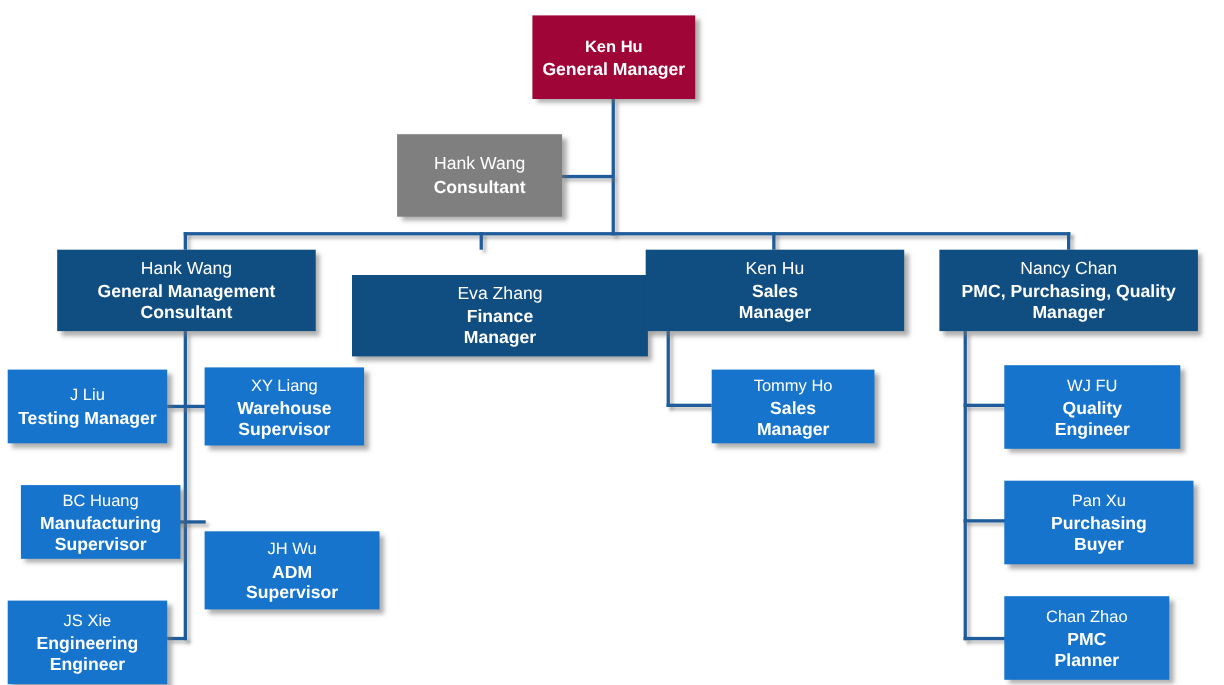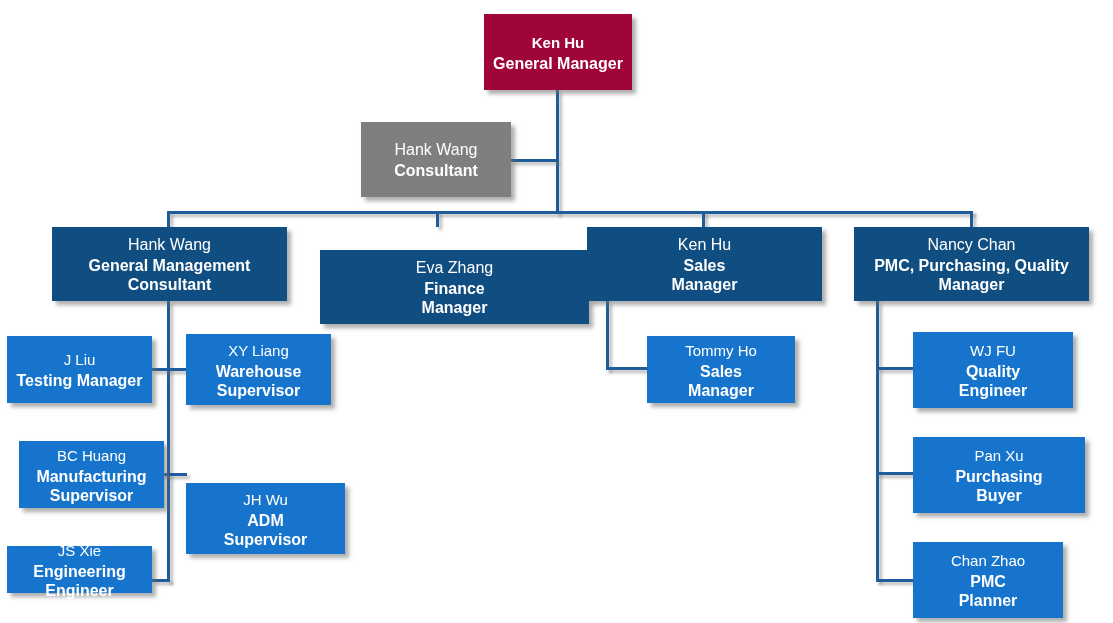--- a/index.html
+++ b/index.html
@@ -114,21 +114,21 @@
     <div class="sub">Manufacturing</div>
     <div class="sub">Supervisor</div>
   </div>
 
   <div class="node l3" style="left:186px; top:439px; width:159px; height:71px;margin-top:44px;">
     <div class="nm">JH Wu</div>
     <div class="sub">ADM</div>
     <div class="sub">Supervisor</div>
   </div>
 
-  <div class="node l3" style="left:7px; top:546px; width:145px; height:47px;">
+  <div class="node l3" style="left:7px; top:546px; width:145px; height:76px;">
     <div class="nm">JS Xie</div>
     <div class="sub">Engineering</div>
     <div class="sub">Engineer</div>
   </div>
 
   <div class="node l3" style="left:647px; top:336px; width:148px; height:67px;">
     <div class="nm">Tommy Ho</div>
     <div class="sub">Sales</div>
     <div class="sub">Manager</div>
   </div>

